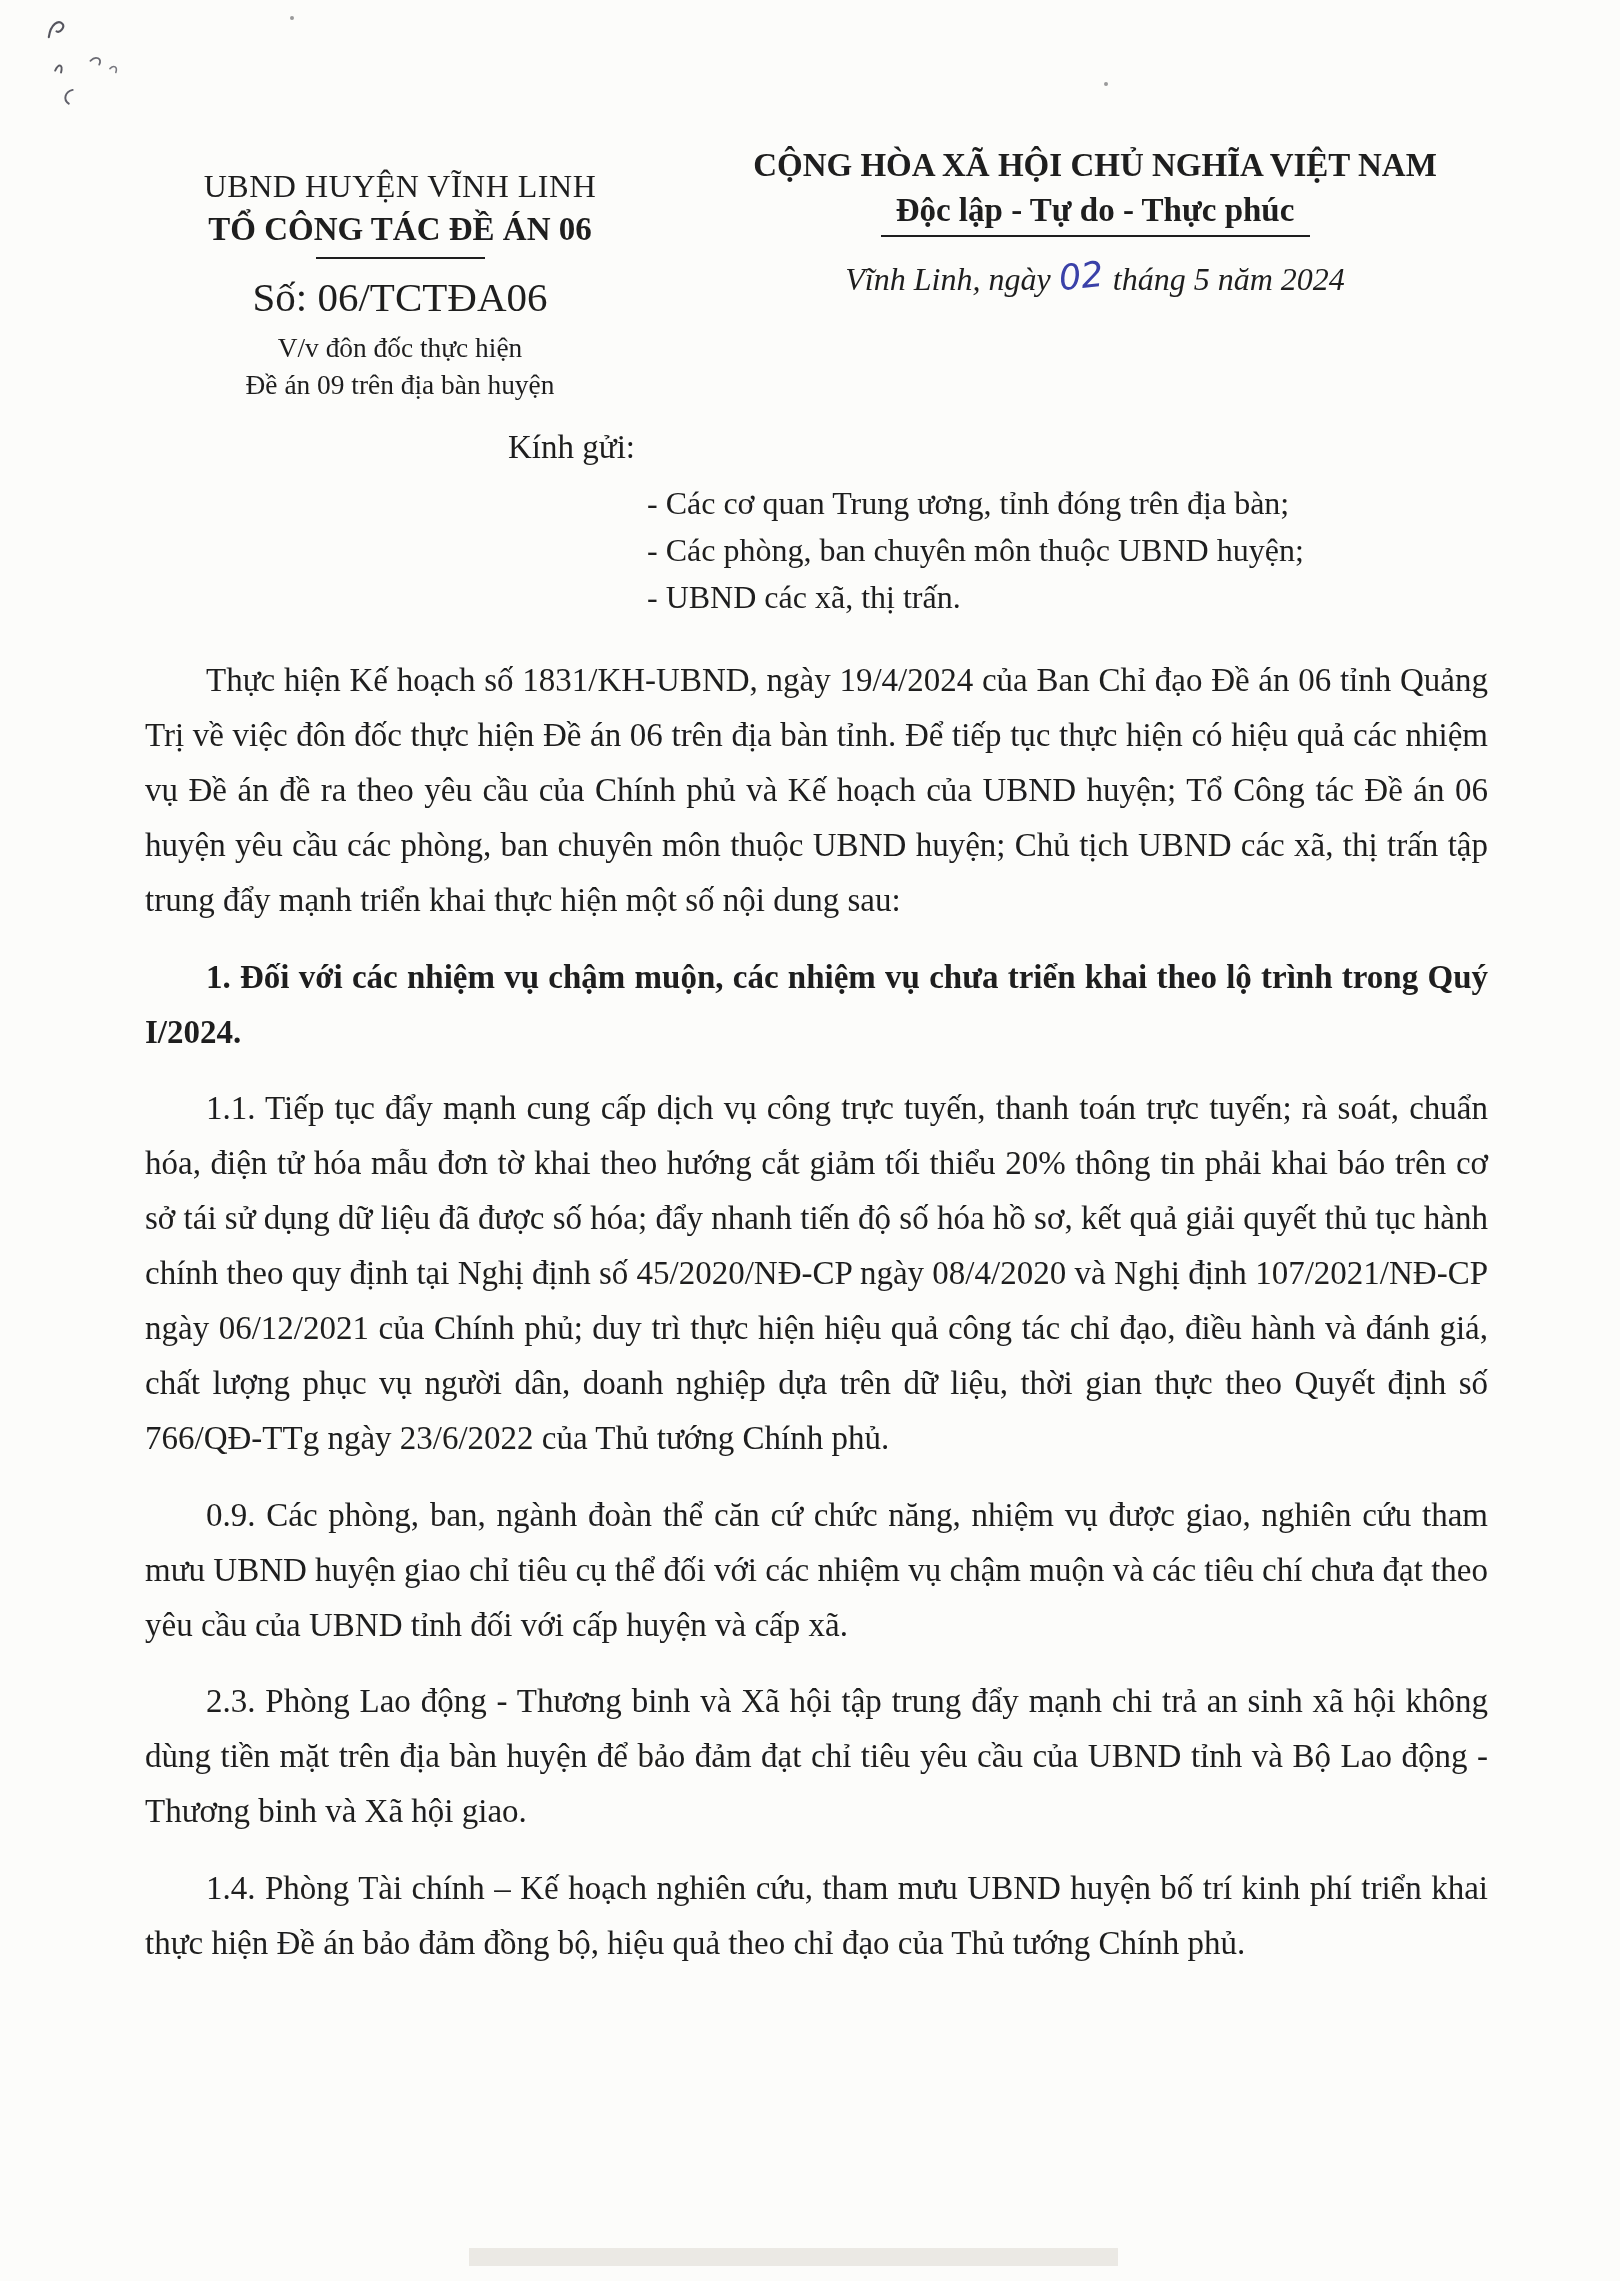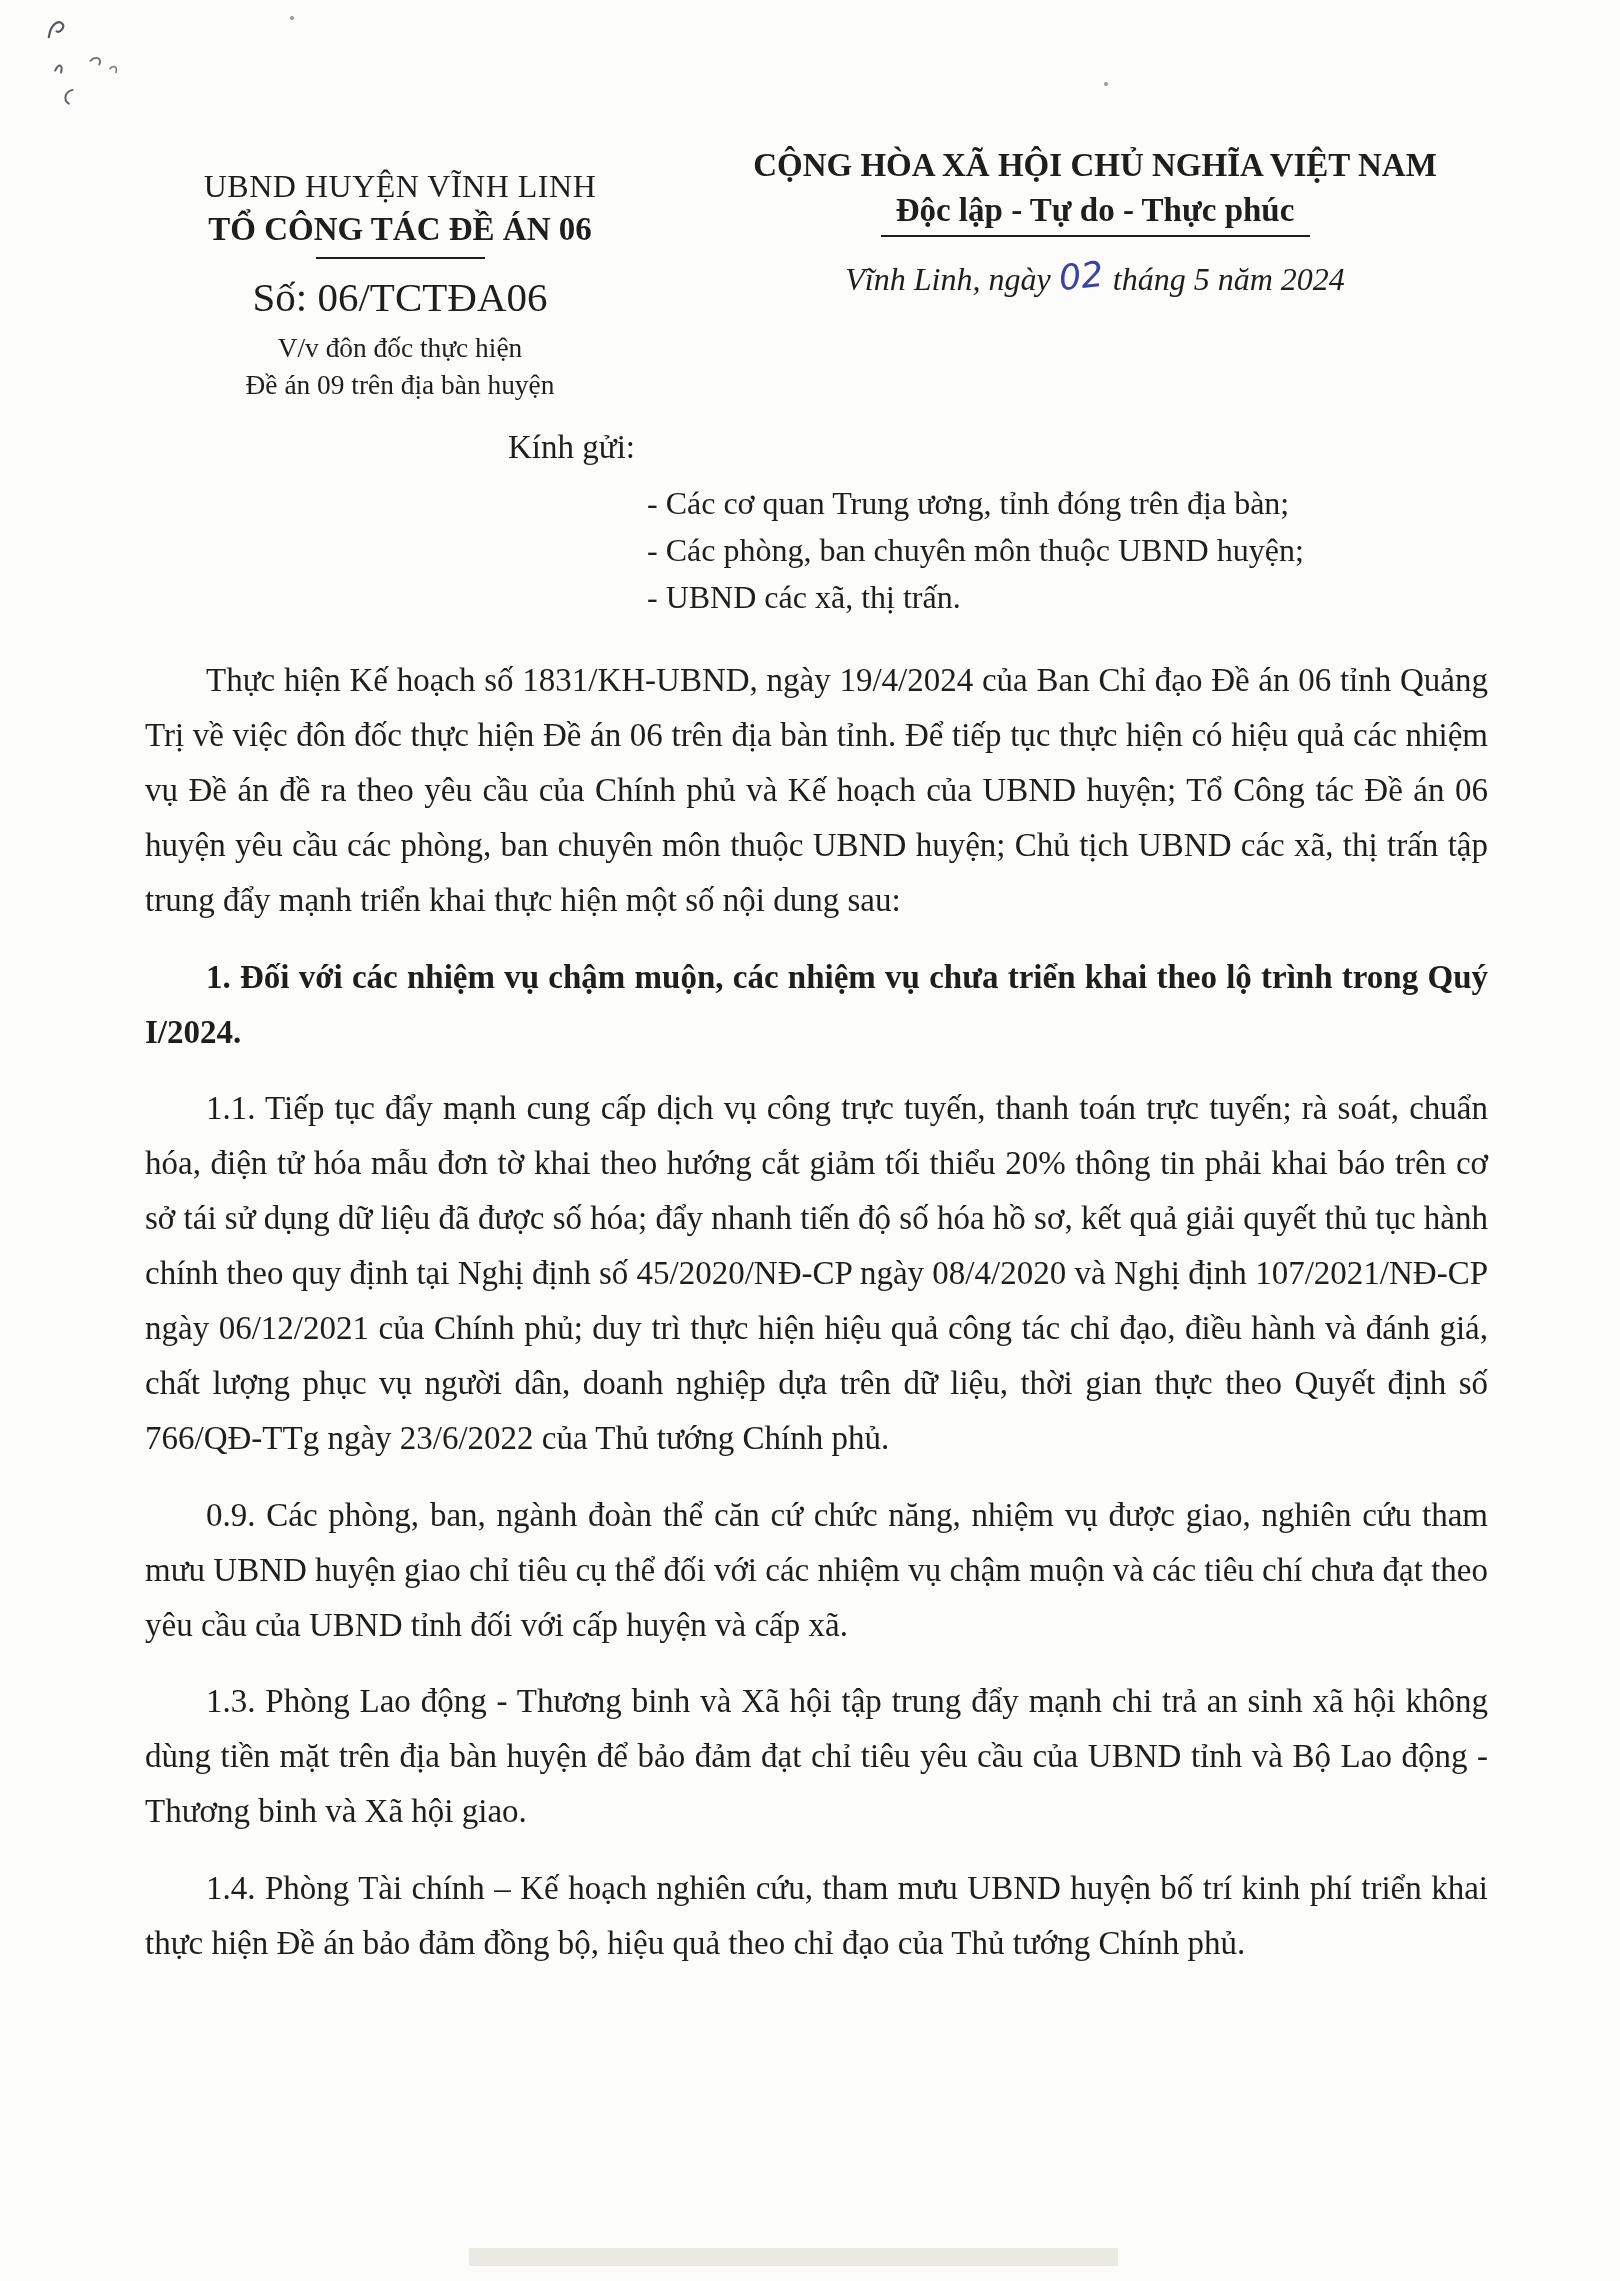--- a/index.html
+++ b/index.html
@@ -118,20 +118,20 @@
     <div>- Các cơ quan Trung ương, tỉnh đóng trên địa bàn;</div>
     <div>- Các phòng, ban chuyên môn thuộc UBND huyện;</div>
     <div>- UBND các xã, thị trấn.</div>
   </div>
 
   <div class="body-text">
     <p>Thực hiện Kế hoạch số 1831/KH-UBND, ngày 19/4/2024 của Ban Chỉ đạo Đề án 06 tỉnh Quảng Trị về việc đôn đốc thực hiện Đề án 06 trên địa bàn tỉnh. Để tiếp tục thực hiện có hiệu quả các nhiệm vụ Đề án đề ra theo yêu cầu của Chính phủ và Kế hoạch của UBND huyện; Tổ Công tác Đề án 06 huyện yêu cầu các phòng, ban chuyên môn thuộc UBND huyện; Chủ tịch UBND các xã, thị trấn tập trung đẩy mạnh triển khai thực hiện một số nội dung sau:</p>
     <p class="heading">1. Đối với các nhiệm vụ chậm muộn, các nhiệm vụ chưa triển khai theo lộ trình trong Quý I/2024.</p>
     <p>1.1. Tiếp tục đẩy mạnh cung cấp dịch vụ công trực tuyến, thanh toán trực tuyến; rà soát, chuẩn hóa, điện tử hóa mẫu đơn tờ khai theo hướng cắt giảm tối thiểu 20% thông tin phải khai báo trên cơ sở tái sử dụng dữ liệu đã được số hóa; đẩy nhanh tiến độ số hóa hồ sơ, kết quả giải quyết thủ tục hành chính theo quy định tại Nghị định số 45/2020/NĐ-CP ngày 08/4/2020 và Nghị định 107/2021/NĐ-CP ngày 06/12/2021 của Chính phủ; duy trì thực hiện hiệu quả công tác chỉ đạo, điều hành và đánh giá, chất lượng phục vụ người dân, doanh nghiệp dựa trên dữ liệu, thời gian thực theo Quyết định số 766/QĐ-TTg ngày 23/6/2022 của Thủ tướng Chính phủ.</p>
     <p>0.9. Các phòng, ban, ngành đoàn thể căn cứ chức năng, nhiệm vụ được giao, nghiên cứu tham mưu UBND huyện giao chỉ tiêu cụ thể đối với các nhiệm vụ chậm muộn và các tiêu chí chưa đạt theo yêu cầu của UBND tỉnh đối với cấp huyện và cấp xã.</p>
-    <p>1.3. Phòng Lao động - Thương binh và Xã hội tập trung đẩy mạnh chi trả an sinh xã hội không dùng tiền mặt trên địa bàn huyện để bảo đảm đạt chỉ tiêu yêu cầu của UBND tỉnh và Bộ Lao động - Thương binh và Xã hội giao.</p>
+    <p>2.3. Phòng Lao động - Thương binh và Xã hội tập trung đẩy mạnh chi trả an sinh xã hội không dùng tiền mặt trên địa bàn huyện để bảo đảm đạt chỉ tiêu yêu cầu của UBND tỉnh và Bộ Lao động - Thương binh và Xã hội giao.</p>
     <p>1.4. Phòng Tài chính – Kế hoạch nghiên cứu, tham mưu UBND huyện bố trí kinh phí triển khai thực hiện Đề án bảo đảm đồng bộ, hiệu quả theo chỉ đạo của Thủ tướng Chính phủ.</p>
   </div>
 
   <div class="scan-band"></div>
 
 </div>
 
 
 </body></html>

